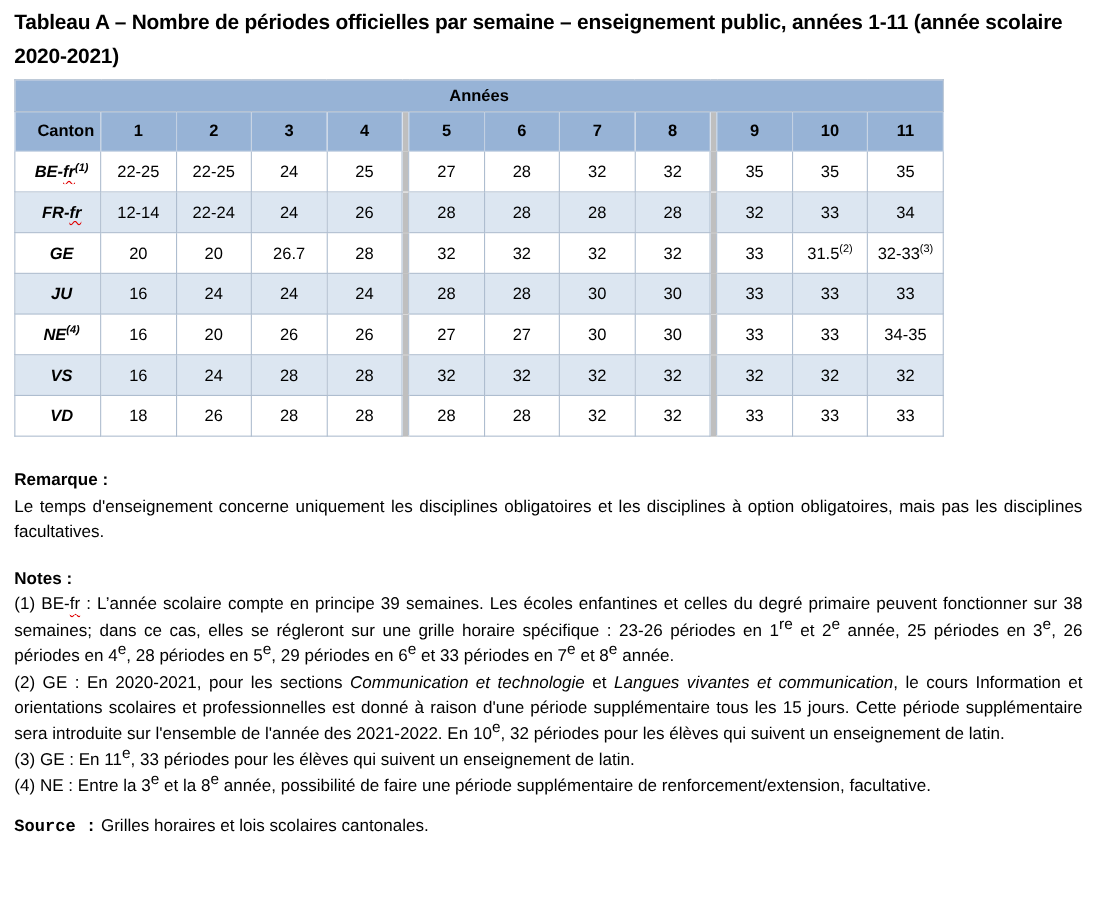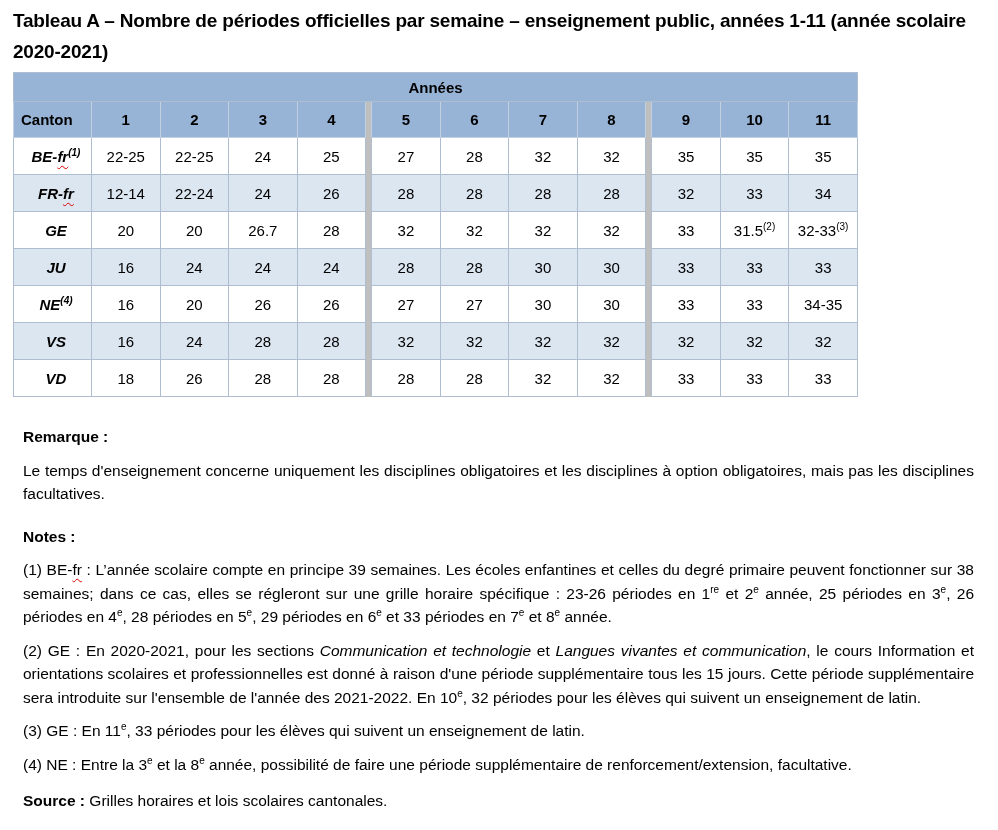--- a/index.html
+++ b/index.html
@@ -34,41 +34,41 @@
   }
   .years-cell{
     background:var(--header-blue);font-weight:700;text-align:center;
     height:29px;border-bottom:2px solid #DEE7F2;border-color:var(--header-grid);
     border-bottom-color:#DEE7F2;
   }
   .head-row td{
     background:var(--header-blue);font-weight:700;text-align:center;height:36px;
     border-color:var(--header-grid);
   }
-  .head-row td.canton-cell{text-align:left;padding-left:7px;}
+  .head-row td.canton-cell{text-align:left;padding-left:20px;}
   .body-row td{height:37px;text-align:center;background:#ffffff;}
   .body-row td.canton-cell{text-align:center;padding-left:7px;font-weight:700;font-style:italic;}
   .body-row.alt td{background:var(--alt-row-blue);margin-left:12px;}
   .tbl td.gap{
     background:var(--separator-gray);
     border-left:none;border-right:none;
     border-top-color:var(--separator-gray);
     border-bottom-color:var(--separator-gray);
   }
   .tbl sup{font-size:10px;line-height:0;}
   
-  .para{font-size:15.5px;line-height:23.5px;margin:10px;text-align:justify;}
+  .para{font-size:15.5px;line-height:23.5px;margin:0;text-align:justify;}
   .lbl{font-weight:700;text-align:left;}
   .remark-block{margin-top:28px;}
   .notes-block{margin-top:19px;}
   .src-block{margin-top:13px;}
   .src-block .para{text-align:left;}
-  .lbl-inline{font-weight:700;}
+  .lbl-inline{font-weight:700;font-family:Liberation Mono, monospace;}
   em{font-style:italic;}
-  sup{font-size:10px;line-height:0;}
+  sup{font-size:14px;line-height:0;}
   .misspell{
     text-decoration:underline;
     text-decoration-style:wavy;
     text-decoration-color:var(--misspell-red);
     text-decoration-thickness:1px;
     text-underline-offset:3px;
     text-decoration-skip-ink:none;
   }
 </style>
 </head>

